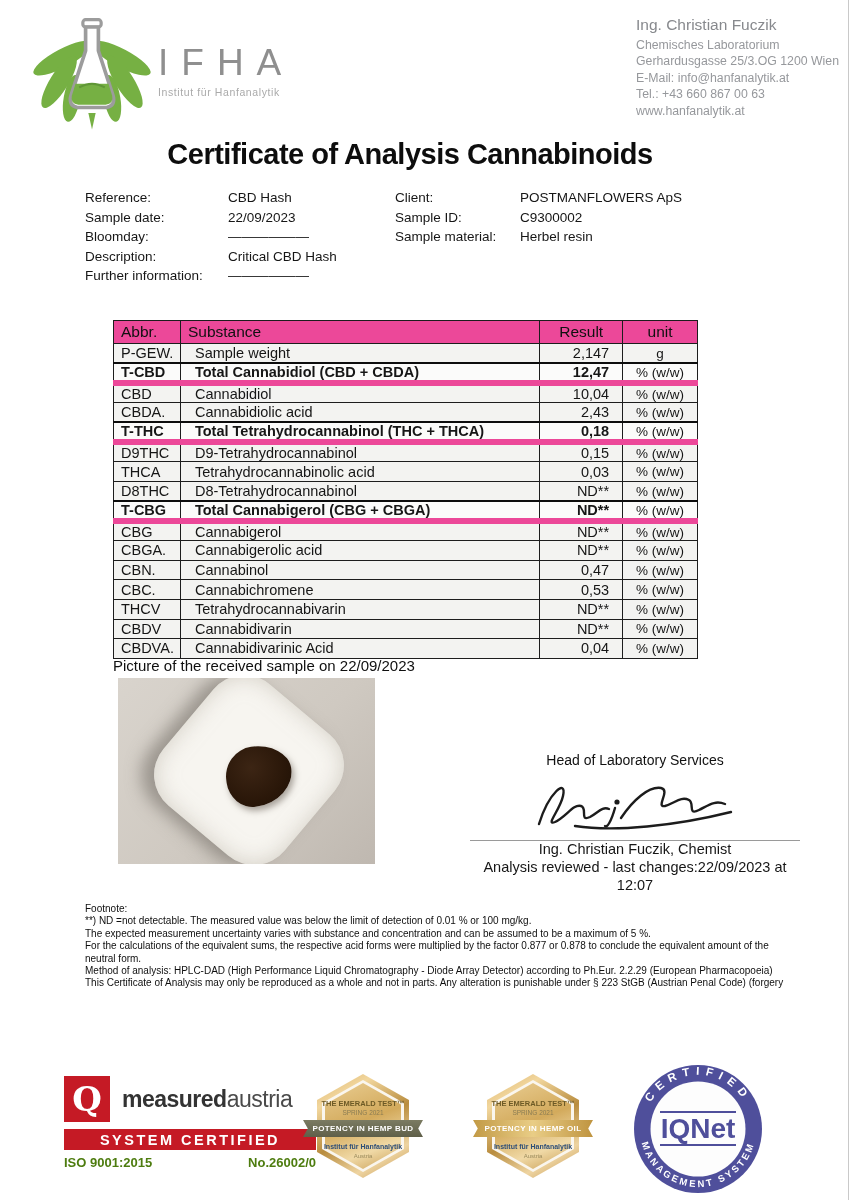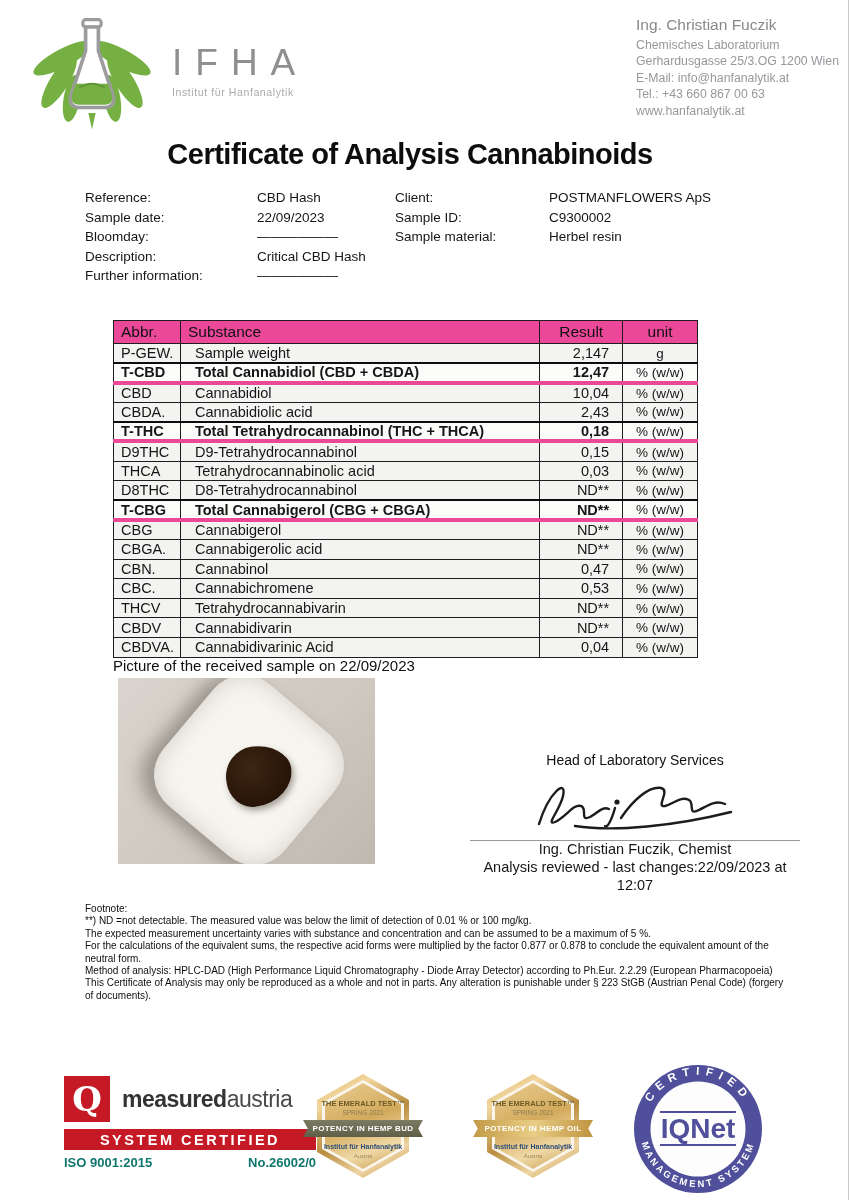--- a/index.html
+++ b/index.html
@@ -2,52 +2,52 @@
 <html><head>
 <meta charset="utf-8">
 <style>
   * { margin:0; padding:0; box-sizing:border-box; }
   html,body { background:#e9e9e9; }
   body { font-family:"Liberation Sans", sans-serif; color:#161616; }
   .page { position:relative; width:849px; height:1200px; margin:0 auto; background:#ffffff;
           border-right:1px solid #c9c9c9; overflow:hidden; }
 
   
-  .logo-wrap { position:absolute; left:28px; top:10px; display:flex; align-items:center; gap:16px; }
+  .logo-wrap { position:absolute; left:28px; top:10px; display:flex; align-items:center; gap:2px; }
   .logo-text .big { font-size:37px; color:#8f8f8f; letter-spacing:13px; font-weight:400; }
   .logo-text .sub { font-size:10.5px; color:#aaaaaa; letter-spacing:.6px; margin-top:2px; }
   .contact { position:absolute; left:636px; top:16px; color:#8e9094; }
   .contact .c-name { font-size:15.5px; margin-bottom:3px; color:#87898d; }
   .contact .c-line { font-size:12.3px; line-height:16.4px; color:#96989c; }
 
   
   .doc-title { position:absolute; left:0; top:138px; width:820px; text-align:center;
                font-size:29px; font-weight:700; letter-spacing:-0.5px; color:#0d0d0d; }
 
   
   .info-left  { position:absolute; left:85px;  top:188px; }
   .info-right { position:absolute; left:395px; top:188px; }
-  .info-row { display:flex; font-size:13.5px; line-height:19.6px;gap:29px; }
+  .info-row { display:flex; font-size:13.5px; line-height:19.6px; }
   .info-left  .i-label { width:143px; }
   .info-right .i-label { width:125px; }
   .i-value { white-space:nowrap; }
 
   
   .rtable-wrap { position:absolute; left:113px; top:320px; }
   table.rtable { border-collapse:collapse; width:585px; font-size:14.5px; }
   table.rtable, .rtable th, .rtable td { border:1px solid #1d1d1d; }
   table.rtable { border:1.5px solid #101010; }
   .rtable th { height:23px; font-weight:400; font-size:15.5px; text-align:left; padding:0 0 0 7px; color:#101010; }
   .rtable th.col-result, .rtable th.col-unit { text-align:center; padding:0; }
   .rtable td { height:19.6px; padding:0 0 0 7px; background:#f3f3f1; }
   .rtable td:nth-child(2){ padding-left:14px; }
   .rtable td:nth-child(3){ text-align:right; padding:0 13px 0 0; }
   .rtable td:nth-child(4){ text-align:center; padding:0; font-size:13.5px; }
   .rtable col.c1{width:67px;} .rtable col.c2{width:360px;} .rtable col.c3{width:83px;} .rtable col.c4{width:75px;}
-  .rtable tr.em td { border-top:2px solid #0d0d0d; border-bottom:4px solid #ec4899; background:#fbfbfa; }
+  .rtable tr.em td { border-top:2px solid #0d0d0d; border-bottom:6px solid #ec4899; background:#fbfbfa; }
   .rtable tr.em td:nth-child(-n+3) { font-weight:700; }
 
   
   .pic-caption { position:absolute; left:113px; top:657px; font-size:15px; color:#0f0f0f; }
   .photo { position:absolute; left:118px; top:678px; width:257px; height:186px;
            background:linear-gradient(135deg,#d9d4cd 0%,#cfc9c1 55%,#bfb8b0 100%); overflow:hidden; }
   .plate { position:absolute; left:52px; top:13px; width:158px; height:158px; background:#f7f5f0;
            border-radius:40px; transform:rotate(40deg);
            box-shadow:-10px 8px 16px rgba(110,104,96,.55), inset 0 0 22px rgba(190,184,172,.65); }
   .hash-blob { position:absolute; left:108px; top:68px; width:66px; height:60px;
@@ -69,21 +69,21 @@
 
   
   .qa { position:absolute; left:64px; top:1076px; width:252px; }
   .qa-top { display:flex; align-items:center; gap:12px; }
   .qa-q { width:46px; height:46px; background:#c51a25; color:#fff; display:flex; align-items:center;
           justify-content:center; font-size:34px; font-weight:700; font-family:"DejaVu Serif", serif; }
   .qa-brand { font-size:23px; color:#4a4a4a; letter-spacing:-.5px; }
   .qa-brand b { color:#333; }
   .qa-bar { margin-top:7px; width:252px; height:21px; background:#c51a25; color:#fff; display:flex;
             align-items:center; justify-content:center; font-weight:700; font-size:14.5px; letter-spacing:2.5px; }
-  .qa-bottom { display:flex; justify-content:space-between; margin-top:5px; font-size:13px; font-weight:700; color:#0f766e; }
+  .qa-bottom { display:flex; justify-content:space-between; margin-top:5px; font-size:13px; font-weight:700; color:#4d7c0f; }
 
   .em-badge { position:absolute; width:120px; height:115px; }
   .em-badge.bud { left:303px; top:1072px; }
   .em-badge.oil { left:473px; top:1072px; }
   .hex { position:absolute; clip-path:polygon(50% 0,100% 25%,100% 75%,50% 100%,0 75%,0 25%); }
   .hex.h1 { left:14px; top:2px; width:92px; height:104px;
             background:linear-gradient(150deg,#d9b069 0%,#f2d79e 22%,#b98d3f 52%,#eed4a1 78%,#c09249 100%); }
   .hex.h2 { left:19px; top:8px; width:82px; height:92px; background:#faf6ee; }
   .hex.h3 { left:22px; top:11px; width:76px; height:86px;
             background:linear-gradient(160deg,#e9cd92 0%,#d3aa5c 45%,#f0d9a6 75%,#c79c51 100%); }
@@ -315,21 +315,20 @@
   </div>
 
   <div class="footnote">
       <div>Footnote:</div>
       <div>**) ND =not detectable. The measured value was below the limit of detection of 0.01 % or 100 mg/kg.</div>
       <div>The expected measurement uncertainty varies with substance and concentration and can be assumed to be a maximum of 5 %.</div>
       <div>For the calculations of the equivalent sums, the respective acid forms were multiplied by the factor 0.877 or 0.878 to conclude the equivalent amount of the</div>
       <div>neutral form.</div>
       <div>Method of analysis: HPLC-DAD (High Performance Liquid Chromatography - Diode Array Detector) according to Ph.Eur. 2.2.29 (European Pharmacopoeia)</div>
       <div>This Certificate of Analysis may only be reproduced as a whole and not in parts. Any alteration is punishable under § 223 StGB (Austrian Penal Code) (forgery</div>
-      <div>of documents).</div>
     </div>
 
   <div class="qa">
     <div class="qa-top">
       <div class="qa-q">Q</div>
       <div class="qa-brand"><b>measured</b><span>austria</span></div>
     </div>
     <div class="qa-bar">SYSTEM CERTIFIED</div>
     <div class="qa-bottom">
       <span>ISO 9001:2015</span>

